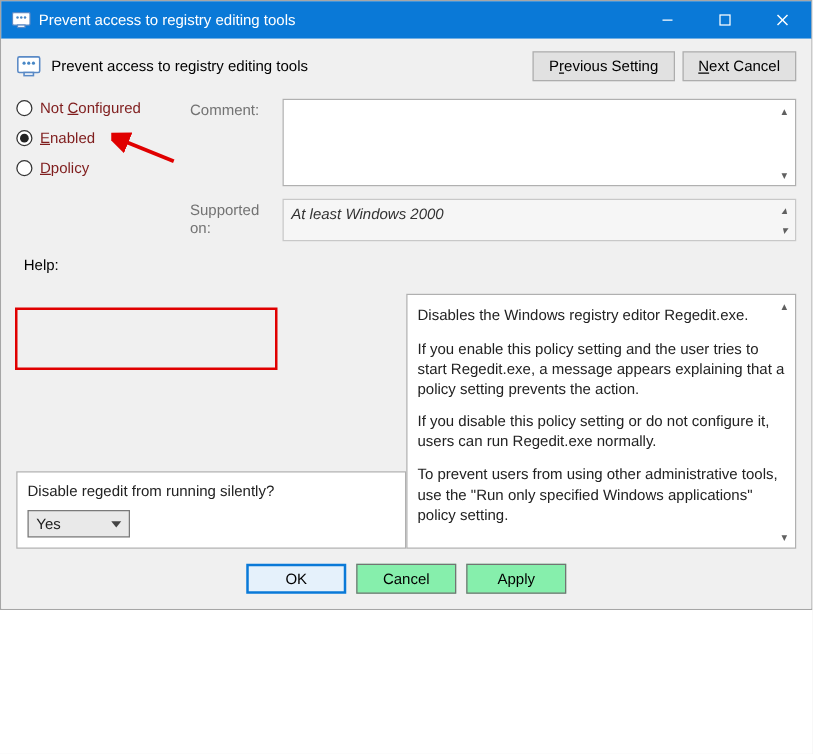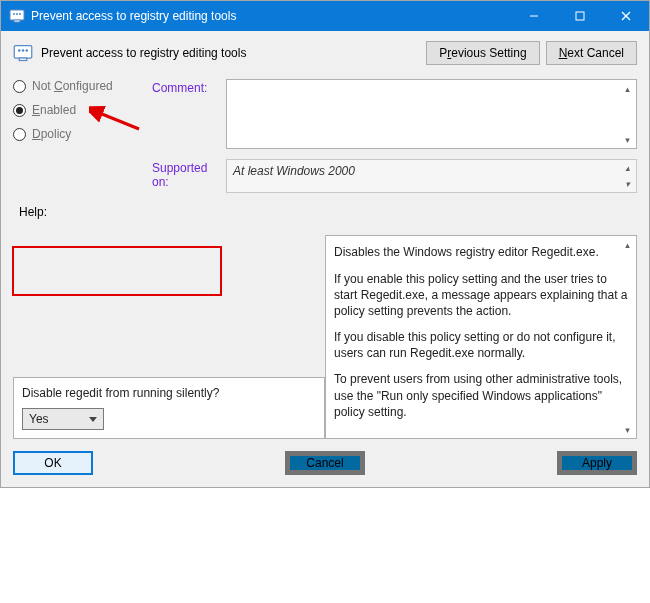--- a/index.html
+++ b/index.html
@@ -55,24 +55,24 @@
     column-gap: 4px; row-gap: 10px;
     margin-top: 6px;
   }
   .radio-col { display: flex; flex-direction: column; gap: 10px; font-size: 12px; position: relative; }
   .radio-item { display: flex; align-items: center; gap: 6px; }
   .radio { width: 13px; height: 13px; border: 1px solid #333; border-radius: 50%; position: relative; background:#fff; }
   .radio.selected::after {
     content: ""; position: absolute; width: 7px; height: 7px; border-radius: 50%;
     background: #222; top: 2px; left: 2px;
   }
-  .lbl { font-size: 12px; color: #737373; }
+  .lbl { font-size: 12px; color: #7f1d1d; }
   .lbl .ul { text-decoration: underline; }
 
-  .field-label { font-size: 12px; color: #6d28d9; padding-top: 2px; }
+  .field-label { font-size: 12px; color: #737373; padding-top: 2px; }
   .textarea-wrap {
     background: #fff; border: 1px solid #b0b0b0; height: 70px; position: relative;
   }
   .textarea-wrap .scroll {
     position: absolute; right: 0; top: 0; bottom: 0; width: 17px;
     display: flex; flex-direction: column; justify-content: space-between;
   }
   .sbtn { width: 17px; height: 17px; display:flex; align-items:center; justify-content:center; color:#606060; font-size:9px; }
 
   .supported-box {
@@ -109,25 +109,25 @@
   .help-panel p { margin: 0 0 10px 0; line-height: 1.35; }
   .help-panel .scroll { position:absolute; right:0; top:0; bottom:0; width:17px; display:flex; flex-direction:column; justify-content:space-between; }
 
   
   .red-box {
     position: absolute; border: 2px solid #e00000; pointer-events: none;
   }
 
   
   .button-row {
-    display: flex; justify-content: space-between; gap: 8px; padding-top: 4px;
+    display: flex; justify-content: center; gap: 8px; padding-top: 4px;
   }
   .pbtn {
     width: 80px; height: 24px; font-size: 12px;
-    background: #0369a1; border: 5px solid #737373;
+    background: #86efac; border: 1px solid #737373;
     display: inline-flex; align-items: center; justify-content: center;
   }
   .pbtn.default { border: 2px solid #0a79d7; background: #e5f1fb; }
 
   
   .arrow { position: absolute; pointer-events: none; }
 
   
   .policy-icon-svg rect { fill: #fff; stroke: #5a8ac6; }
 </style>

